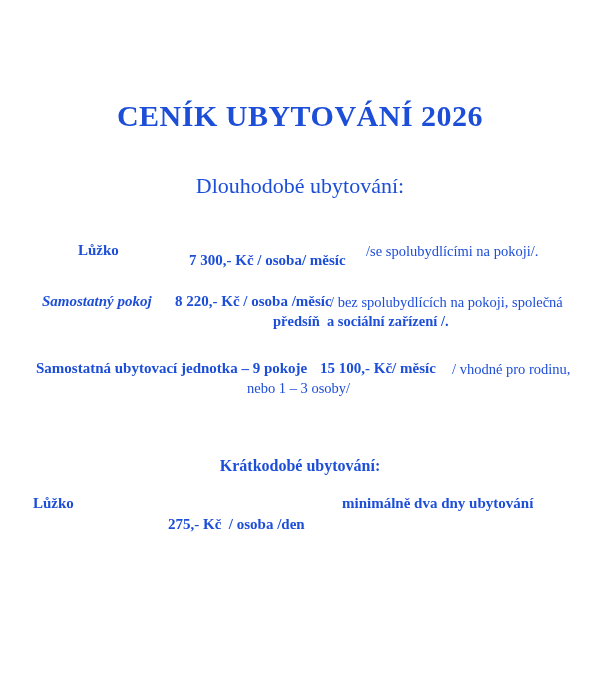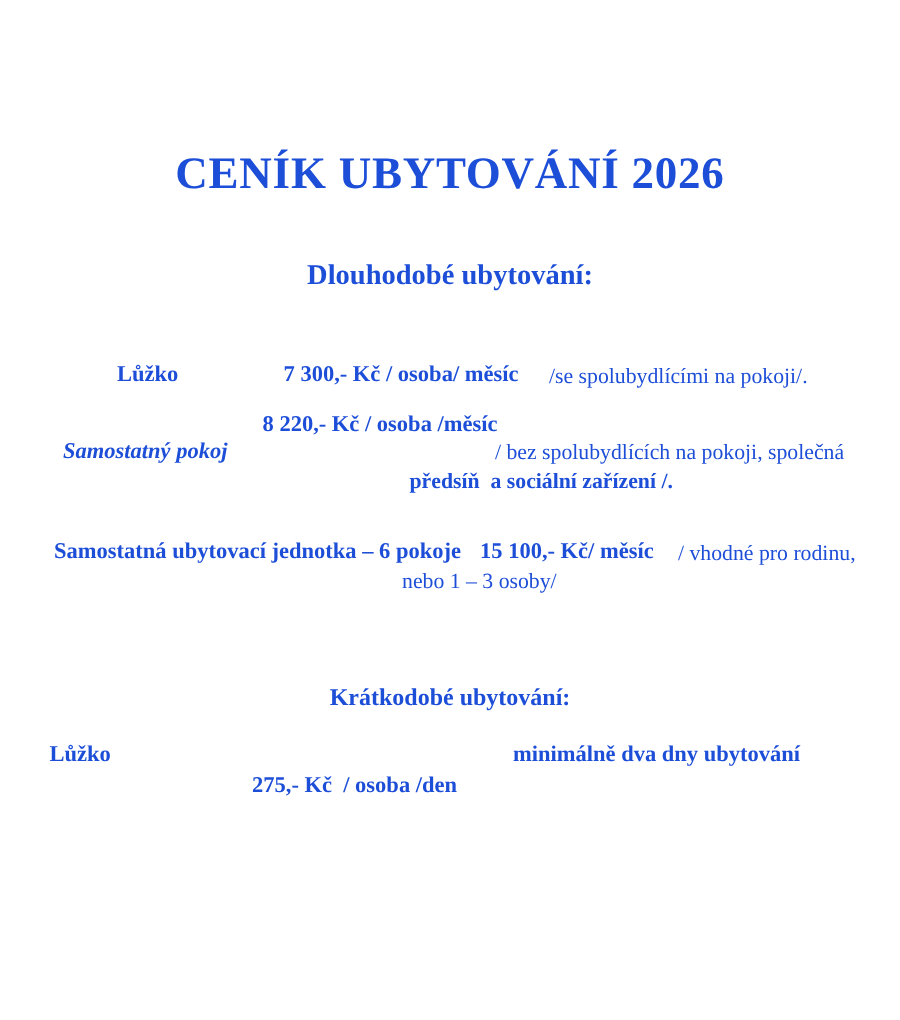--- a/index.html
+++ b/index.html
@@ -20,52 +20,52 @@
   .seg {
     position: absolute;
     white-space: pre;
     line-height: 1.15;
     font-size: 15px;
   }
   .b { font-weight: bold; }
   .reg { font-size: 14.5px; font-weight: normal; }
   .center { left: 0; width: 600px; text-align: center; }
   .title { font-size: 30px; font-weight: bold; letter-spacing: 0.5px; }
-  .subtitle { font-size: 19px; font-weight: bold; }
+  .subtitle { font-size: 22px; font-weight: normal; }
   .subheading { font-size: 16px; font-weight: bold; }
   .terms { font-size: 14px; font-weight: bold; }
 </style>
 </head>
 <body>
 
 <div class="page">
 
   <div class="seg title center" style="top:63px;">CENÍK UBYTOVÁNÍ 2026</div>
 
   <div>
     <div class="seg subtitle center" style="top:137px;">Dlouhodobé ubytování:</div>
 
     <div>
       <span class="seg b" style="top:206px;left:78px;">Lůžko</span>
-      <span class="seg b" style="top:206px;left:189px;">7 300,- Kč / osoba/ měsíc</span>
+      <span class="seg b" style="top:216px;left:189px;">7 300,- Kč / osoba/ měsíc</span>
       <span class="seg reg" style="top:207px;left:366px;">/se spolubydlícími na pokoji/.</span>
     </div>
 
     <div>
       <span class="seg b" style="top:257px;left:42px;font-style:italic;">Samostatný pokoj</span>
-      <span class="seg b" style="top:239px;left:175px;">8 220,- Kč / osoba /měsíc</span>
+      <span class="seg b" style="top:257px;left:175px;">8 220,- Kč / osoba /měsíc</span>
       <span class="seg reg" style="top:258px;left:330px;">/ bez spolubydlících na pokoji, společná</span>
       <span class="seg reg" style="top:277px;left:273px;font-weight:bold;">předsíň  a sociální zařízení /.</span>
     </div>
 
     <div>
-      <span class="seg b" style="top:324px;left:36px;">Samostatná ubytovací jednotka – 6 pokoje</span>
+      <span class="seg b" style="top:324px;left:36px;">Samostatná ubytovací jednotka – 9 pokoje</span>
       <span class="seg b" style="top:324px;left:320px;">15 100,- Kč/ měsíc</span>
       <span class="seg reg" style="top:325px;left:452px;">/ vhodné pro rodinu,</span>
-      <span class="seg reg" style="top:344px;left:268px;">nebo 1 – 3 osoby/</span>
+      <span class="seg reg" style="top:344px;left:247px;">nebo 1 – 3 osoby/</span>
     </div>
   </div>
 
   <div>
     <div class="seg subheading center" style="top:421px;">Krátkodobé ubytování:</div>
 
     <div>
       <span class="seg b" style="top:459px;left:33px;">Lůžko</span>
       <span class="seg b" style="top:480px;left:168px;">275,- Kč  / osoba /den</span>
       <span class="seg b" style="top:459px;left:342px;">minimálně dva dny ubytování</span>

